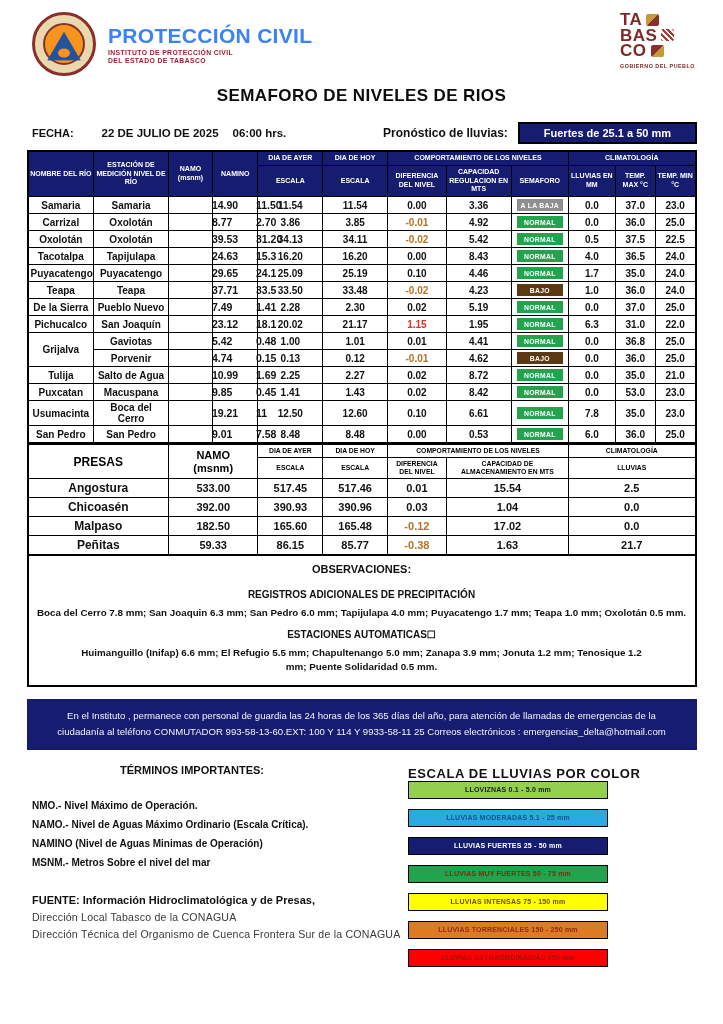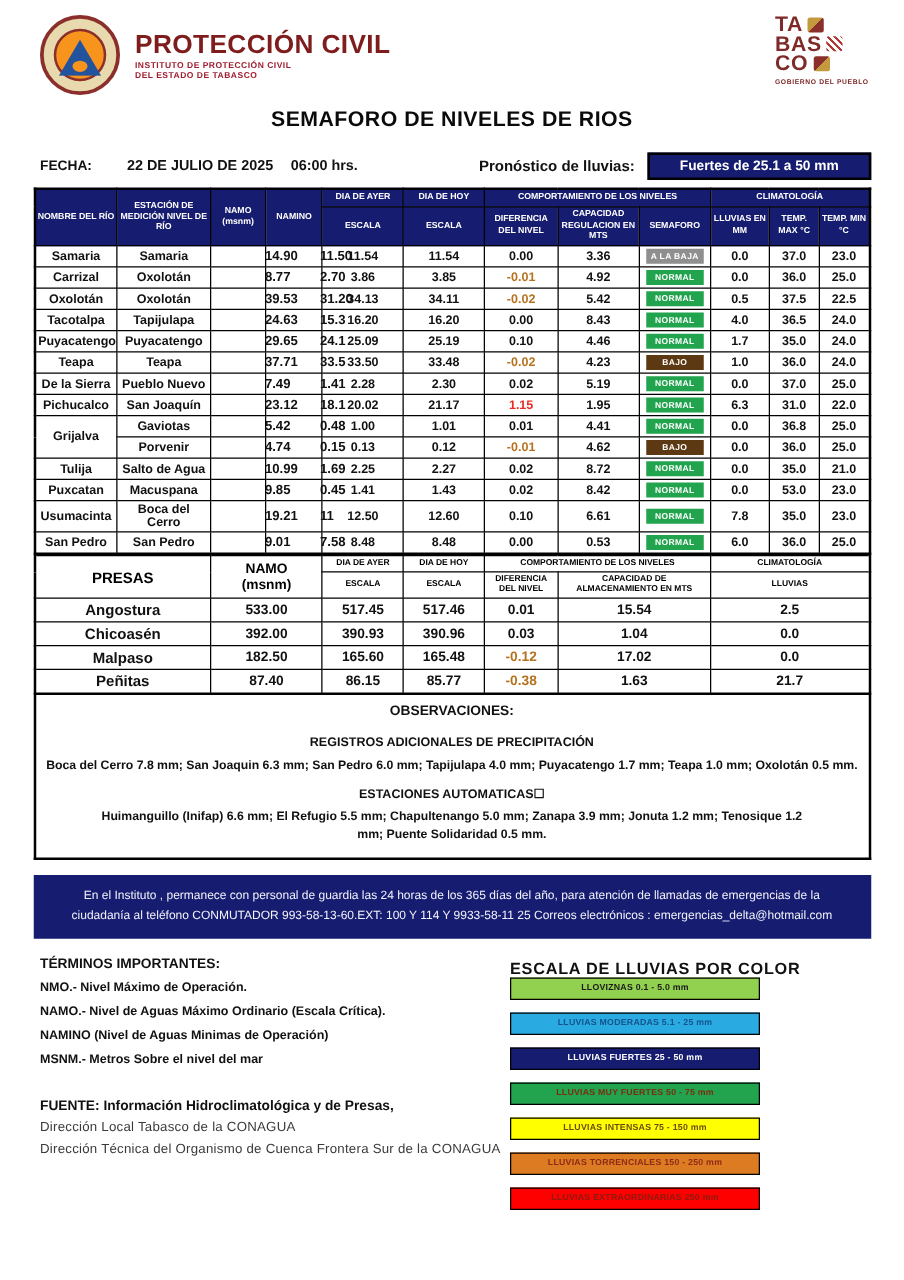--- a/index.html
+++ b/index.html
@@ -12,21 +12,21 @@
   }
   .page { width:723px; height:1024px; position:relative; padding-top:8px; }
 
   
   .hdr { display:flex; justify-content:space-between; align-items:flex-start; padding:4px 22px 0 32px; }
   .brand { display:flex; align-items:center; gap:12px; }
   .seal { width:64px; height:64px; border-radius:50%; background:#e9d9ae; border:3px solid #8a2f2b; position:relative; flex:0 0 auto; }
   .seal-inner { position:absolute; left:8px; top:8px; right:8px; bottom:8px; border-radius:50%; background:#f7941d; border:2px solid #8a2f2b; }
   .seal-tri { position:absolute; left:50%; top:54%; transform:translate(-50%,-50%); width:34px; height:29px; background:#24539e; clip-path:polygon(50% 0,100% 100%,0 100%); }
   .seal-dot { position:absolute; left:50%; top:66%; transform:translate(-50%,-50%); width:12px; height:9px; background:#f7941d; border-radius:50%; }
-  .brand-text .bt1 { color:#7f1d1d; font-weight:800; font-size:21px; letter-spacing:0.3px; }
+  .brand-text .bt1 { color:#3b82f6; font-weight:800; font-size:21px; letter-spacing:0.3px; }
   .brand-text .bt2, .brand-text .bt3 { color:#a01d30; font-weight:700; font-size:6.8px; letter-spacing:0.4px; margin-top:1px; }
   .tab-logo { text-align:left; padding-right:6px; }
   .tab-row { display:flex; align-items:center; gap:4px; line-height:0.92; }
   .tab-letters { color:#7d2a28; font-weight:800; font-size:17px; letter-spacing:0.5px; }
   .tab-glyph { width:13px; height:12px; border-radius:2px; }
   .tg1 { background:linear-gradient(135deg,#c49a3f 50%,#8a2f2b 50%); }
   .tg2 { background:repeating-linear-gradient(45deg,#b03a33 0 2px,#fff 2px 4px); }
   .tg3 { background:linear-gradient(135deg,#8a2f2b 50%,#c49a3f 50%); }
   .tab-caption { color:#7d2a28; font-weight:700; font-size:5.4px; letter-spacing:0.5px; margin-top:4px; }
 
@@ -61,21 +61,21 @@
   .obs-title { font-size:11px; font-weight:800; margin-bottom:14px; }
   .obs-sub { font-size:10px; font-weight:800; margin-bottom:6px; }
   .obs-line { font-size:9.8px; font-weight:700; margin-bottom:8px; line-height:1.5; }
 
   
   .band { width:670px; margin:12px auto 0 auto; background:#161c6f; color:#f2f2fb; font-size:9.6px; font-weight:400; text-align:center; padding:9px 16px; line-height:1.7; }
 
   
   .bottom { display:flex; margin:14px 0 0 0; }
   .bottom-left { width:408px; padding-left:32px; }
-  .terms-title { font-size:11px; font-weight:800; text-align:left; width:320px; margin-bottom:8px; }
+  .terms-title { font-size:11px; font-weight:800; text-align:center; width:320px; margin-bottom:24px; }
   .term { font-size:10px; font-weight:700; margin-bottom:8px; }
   .fuente { margin-top:26px; }
   .fuente-b { font-size:11px; font-weight:800; margin-bottom:5px; }
   .fuente-l { font-size:10.6px; font-weight:400; color:#3a3a3a; margin-bottom:5px; letter-spacing:0.2px; }
   .bottom-right { width:280px; padding-top:2px; }
   .scale-title { font-size:13px; font-weight:800; letter-spacing:0.6px; margin-bottom:0; }
   .scale-bar { width:200px; border:1px solid #000; text-align:center; font-size:7px; font-weight:700; padding:4.5px 0; margin-bottom:10px; letter-spacing:0.2px; }
 </style>
 </head>
 <body>
@@ -437,21 +437,21 @@
           <td class="p-river">Malpaso</td>
           <td>182.50</td>
           <td>165.60</td>
           <td>165.48</td>
           <td style="color: rgb(181, 115, 31);">-0.12</td>
           <td>17.02</td>
           <td>0.0</td>
         </tr>
         <tr>
           <td class="p-river">Peñitas</td>
-          <td>87.40</td>
+          <td>59.33</td>
           <td>86.15</td>
           <td>85.77</td>
           <td style="color: rgb(181, 115, 31);">-0.38</td>
           <td>1.63</td>
           <td>21.7</td>
         </tr>
       </tbody>
   </table>
 
   <div class="obs-box">

